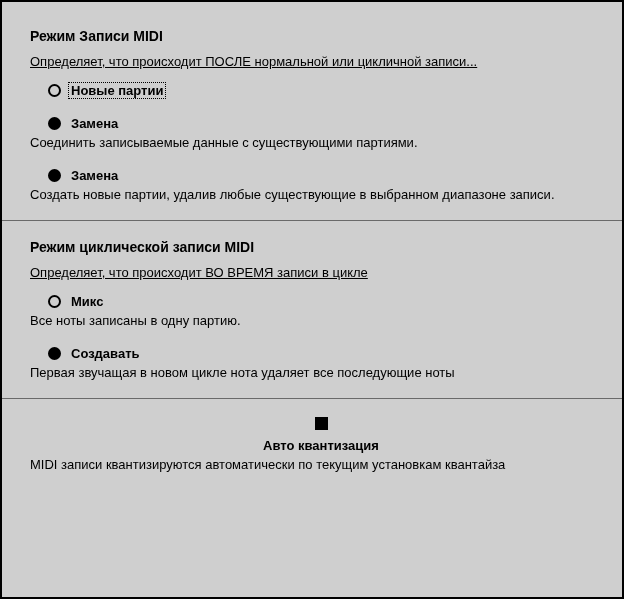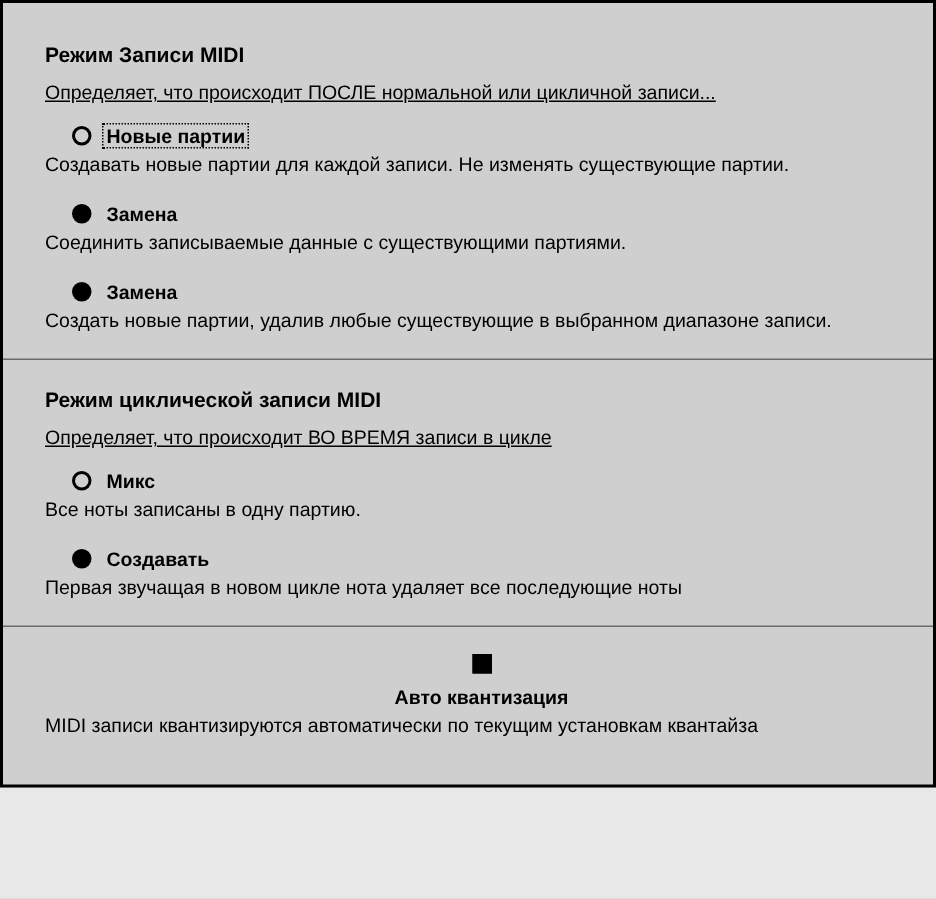--- a/index.html
+++ b/index.html
@@ -6,21 +6,21 @@
   html, body { width: 624px; height: 599px; }
   body {
     background: #e8e8e8;
     font-family: "Segoe UI", Tahoma, Arial, sans-serif;
     font-size: 13px;
     color: #000;
   }
   .outer {
     border: 2px solid #000;
     width: 624px;
-    height: 525px;
+    height: 599px;
     background: #cfcfcf;
     padding: 26px 28px 10px 28px;
   }
   .section-title {
     font-weight: 700;
     font-size: 14px;
     margin-bottom: 10px;
   }
   .section-desc {
     font-size: 13px;
@@ -101,21 +101,20 @@
 
   <div class="section-title">Режим Записи MIDI</div>
   <div class="section-desc">Определяет, что происходит ПОСЛЕ нормальной или цикличной записи...</div>
 
   <div class="options">
     <div class="option">
       <div class="opt-row">
         <span class="radio"></span>
         <span class="opt-label focused">Новые партии</span>
       </div>
-      <div class="opt-desc">Создавать новые партии для каждой записи. Не изменять существующие партии.</div>
     </div>
     <div class="option">
       <div class="opt-row">
         <span class="radio filled"></span>
         <span class="opt-label">Замена</span>
       </div>
       <div class="opt-desc">Соединить записываемые данные с существующими партиями.</div>
     </div>
     <div class="option">
       <div class="opt-row">

